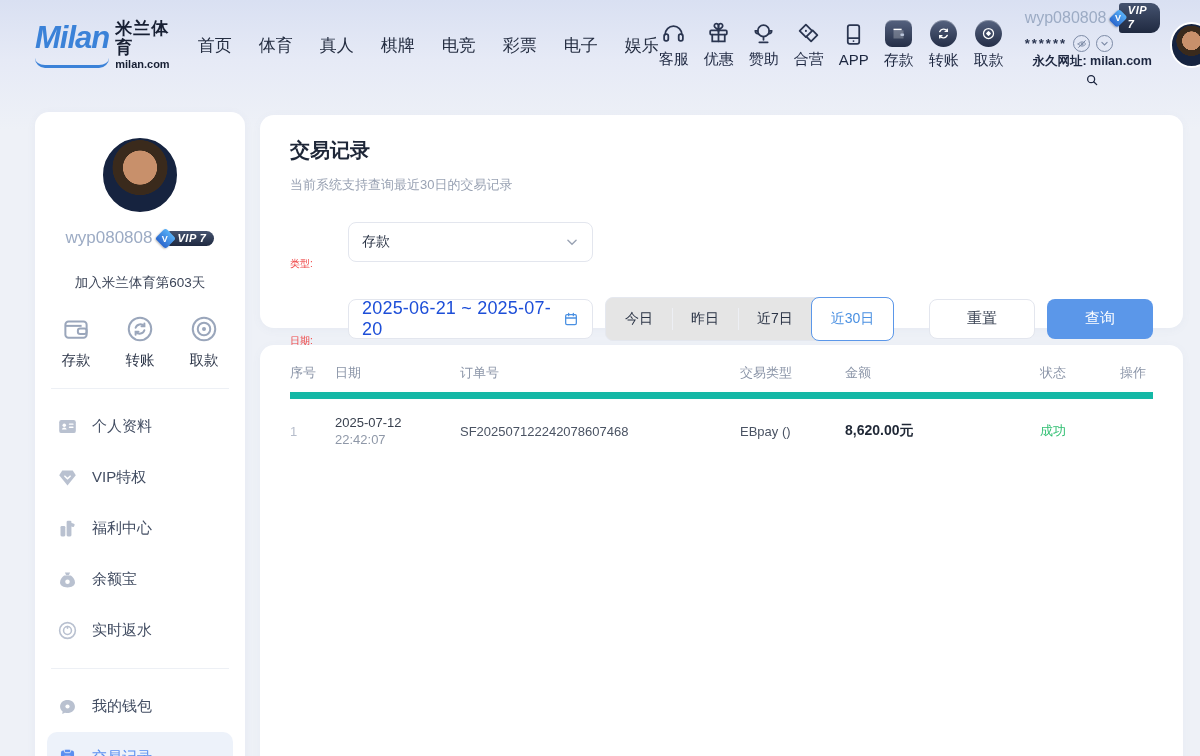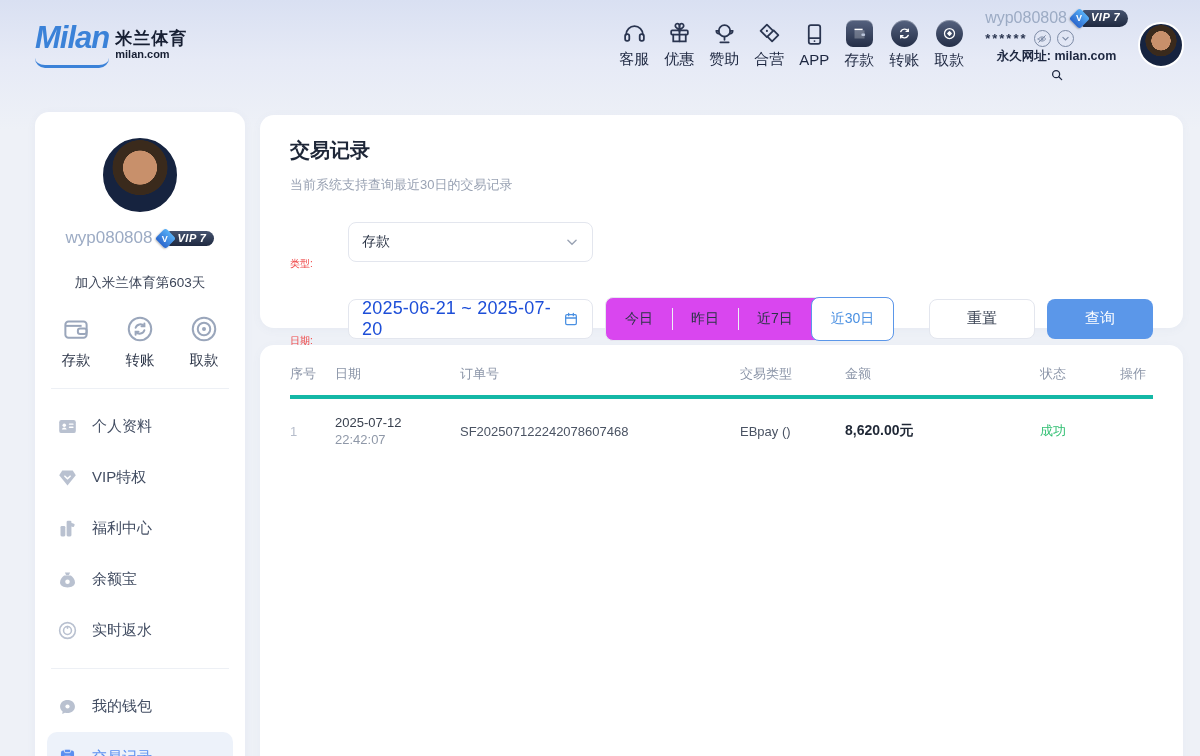--- a/index.html
+++ b/index.html
@@ -58,53 +58,63 @@
 
   
   .filter-card { position:absolute; left:260px; top:115px; width:923px; height:213px; background:#fff; border-radius:14px; padding:22px 30px; box-shadow:0 2px 10px rgba(90,110,160,.05); }
   .page-title { font-size:20px; font-weight:600; color:#1d2637; }
   .page-subtitle { font-size:13px; color:#9aa3b4; margin-top:12px; }
   .filter-row { display:flex; align-items:center; margin-top:18px; }
   .filter-label { font-size:10px; color:#ef4444; width:58px;margin-top:45px; }
   .select-box, .date-box { width:245px; height:40px; border:1px solid #e3e6ee; border-radius:8px; display:flex; align-items:center; padding:0 13px; cursor:pointer; background:#fff; }
   .select-value { font-size:14px; color:#2b3446; flex:1; }
   .date-value { font-size:18px; color:#1d4ed8; flex:1; letter-spacing:.2px; }
-  .seg { display:flex; align-items:stretch; border:1px solid #e5e8ef; border-radius:8px; margin-left:12px; height:44px; background:#d946ef; }
+  .seg { display:flex; align-items:stretch; border:1px solid #e5e8ef; border-radius:8px; margin-left:12px; height:44px; background:#e5e5e5; }
   .seg-item { display:flex; align-items:center; padding:0 19px; font-size:14px; color:#2b3446; cursor:pointer; position:relative; }
   .seg-item + .seg-item::before { content:""; position:absolute; left:0; top:10px; bottom:10px; width:1px; background:#edeff4; }
   .seg-item.active { border:1.5px solid #5b97e9; border-radius:8px; color:#4a90e2; margin:-1px; background:#fff; z-index:1; }
   .seg-item.active::before { display:none; }
   .btns { margin-left:auto; display:flex; gap:12px; }
   .btn { width:106px; height:40px; border-radius:8px; font-size:15px; display:flex; align-items:center; justify-content:center; cursor:pointer; font-family:inherit; }
   .btn-primary { background:#5b97e9; color:#fff; border:none; }
   .btn-ghost { background:#fff; color:#3a4354; border:1px solid #e3e6ee; }
 
   
   .table-card { position:absolute; left:260px; top:345px; width:923px; height:431px; background:#fff; border-radius:14px 14px 0 0; padding:8px 30px 0; box-shadow:0 2px 10px rgba(90,110,160,.05); }
   .tgrid { display:grid; grid-template-columns:45px 125px 280px 105px 195px 80px 1fr; align-items:center; }
-  .thead { height:46px; border-bottom:4px solid #14b8a6; }
+  .thead { height:46px; border-bottom:7px solid #14b8a6; }
   .th { font-size:13px; color:#8b95a8; }
   .trow { height:64px; }
   .td { font-size:13px; color:#4a5363; }
   .td.idx { color:#b6bdcb; }
   .td .d1 { color:#39414f; }
   .td .d2 { color:#8f98a8; margin-top:2px; }
   .td.amount { font-size:14px; font-weight:bold; color:#1f2735; }
   .td.status { color:#2fbf71; }
 </style>
 </head>
 <body>
 
 <div class="topbar">
   <div class="logo">
     <div class="logo-script">Milan</div>
     <div class="logo-stack">
       <span class="logo-cn">米兰体育</span>
       <span class="logo-domain">milan.com</span>
     </div>
+  </div>
+  <div class="nav">
+    <div class="nav-item">首页</div>
+    <div class="nav-item">体育</div>
+    <div class="nav-item">真人</div>
+    <div class="nav-item">棋牌</div>
+    <div class="nav-item">电竞</div>
+    <div class="nav-item">彩票</div>
+    <div class="nav-item">电子</div>
+    <div class="nav-item">娱乐</div>
   </div>
 
   <div class="top-right">
     <div class="ql">
       <span class="ic">
         <svg width="25" height="25" viewBox="0 0 24 24" fill="none" stroke="currentColor" stroke-width="1.7" stroke-linecap="round">
             <path d="M4 13a8 8 0 0 1 16 0"></path>
             <rect x="3" y="12.5" width="4" height="6.5" rx="1.8"></rect>
             <rect x="17" y="12.5" width="4" height="6.5" rx="1.8"></rect>
           </svg>

